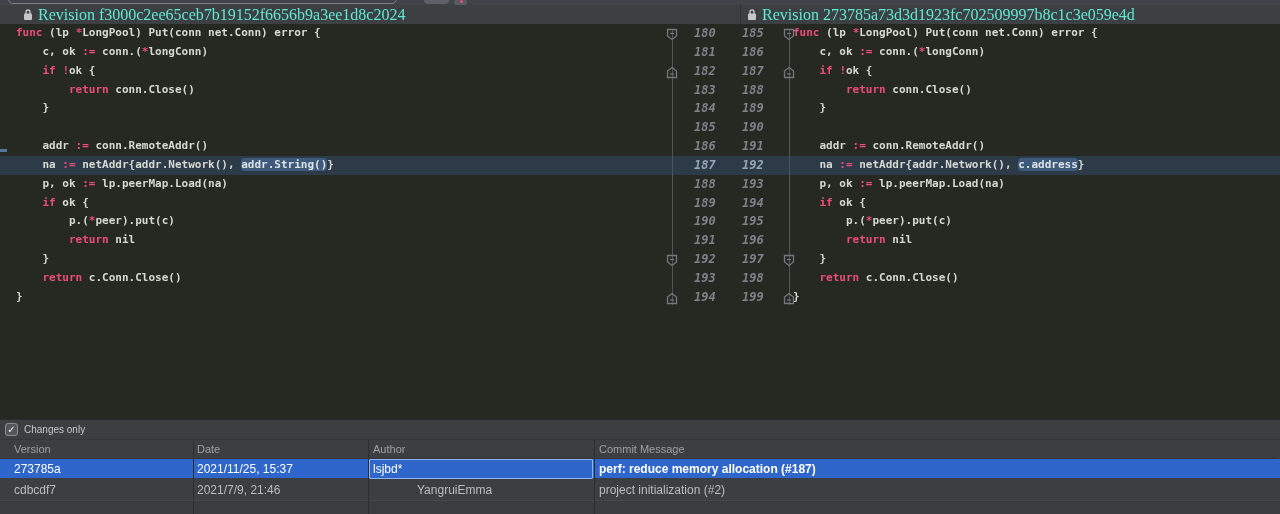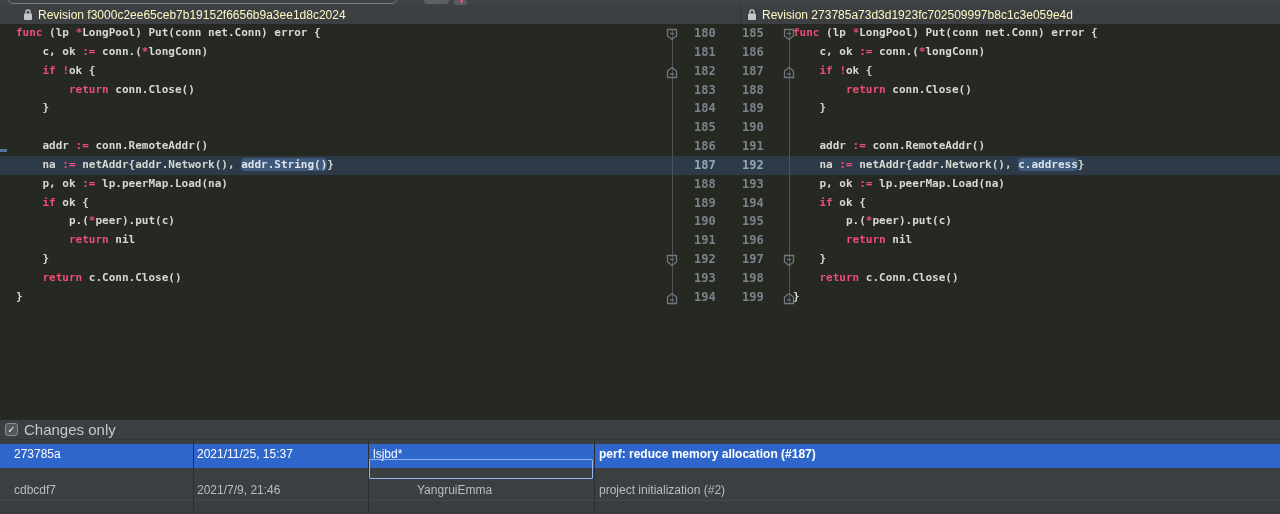--- a/index.html
+++ b/index.html
@@ -28,21 +28,21 @@
        border-radius:4px;background:#5d6167;}
   .icon-fragment{position:absolute;left:454px;top:0px;width:13px;height:5px;
        border-radius:2px;background:#585c62;}
   .icon-fragment .dot{position:absolute;left:6px;top:0px;width:3px;height:3px;
        border-radius:50%;background:#e8507c;}
 
   
   .pane-headers{position:absolute;left:0;top:5px;width:1280px;height:19px;
        background:var(--header-bg);z-index:5;}
   .pane-header{position:absolute;top:0;height:19px;display:flex;align-items:center;
-       color:#fef9c3;font-size:12px;white-space:nowrap;overflow:hidden;}
+       color:#5eead4;font-size:16px;white-space:nowrap;overflow:hidden;font-family:Liberation Serif, serif;}
   .pane-header.left{left:23px;width:712px;}
   .pane-header.right{left:747px;width:530px;}
   .pane-header svg{margin-right:5px;flex:0 0 auto;}
   .header-split{position:absolute;left:740px;top:0;width:1px;height:19px;background:#303337;}
 
   
   .diff-area{position:absolute;left:0;top:24px;width:1280px;height:395px;
        background:var(--editor-bg);}
   .row-highlight{position:absolute;left:0;top:132px;width:1280px;height:19px;
        background:var(--line-hl);z-index:1;}
@@ -53,36 +53,36 @@
   .code-pane.right{left:793px;}
   .code-line{height:18.85px;line-height:18.85px;white-space:pre;}
   .tok-k{color:var(--keyword);}
   .tok-d{color:var(--code-text);}
   .tok-hl{color:#dde3e9;background:var(--word-hl);border-radius:4px;}
 
   .gutter-col{position:absolute;top:0;z-index:3;font-family:"DejaVu Sans Mono",monospace;
        font-size:12px;font-weight:bold;color:var(--gutter-num);}
   .gutter-col.old{left:694px;}
   .gutter-col.new{left:742px;}
-  .gutter-num{height:18.85px;line-height:18.85px;white-space:pre;}
+  .gutter-num{height:18.85px;line-height:18.85px;white-space:pre;font-style:italic;}
   .gutter-num.active{color:#96a6b6;}
 
   .fold-line{position:absolute;top:5px;width:1px;height:276px;background:#50545a;z-index:2;}
   .fold-line.l{left:672px;} .fold-line.r{left:789px;}
   .fold-marker{position:absolute;width:12px;height:13px;z-index:4;}
 
   
   .bottom-panel{position:absolute;left:0;top:419px;width:1280px;height:95px;
        background:var(--panel-bg);border-top:1px solid #2a2c2e;}
   .changes-row{position:absolute;left:0;top:0;width:1280px;height:20px;display:flex;
        align-items:center;border-bottom:1px solid #34373a;}
   .checkbox{position:relative;margin-left:5px;width:13px;height:13px;border-radius:3px;
        background:#53575c;border:1px solid #8a8e92;color:#eef1f4;font-size:10px;
        line-height:11px;text-align:center;}
-  .changes-label{margin-left:6px;font-size:15px;color:#c4c8cc;}
+  .changes-label{margin-left:6px;font-size:10px;color:#c4c8cc;}
 
   .table-header{position:absolute;left:0;top:20px;width:1276px;height:19px;
        background:var(--panel-bg);border-bottom:1px solid #333639;}
   .th{position:absolute;top:0;height:19px;line-height:19px;font-size:11px;color:#9aa0a6;
        white-space:nowrap;overflow:hidden;}
   .col-sep{position:absolute;top:20px;width:1px;height:79px;background:#2c2e30;z-index:2;}
 
   .history-row{position:absolute;left:0;width:1280px;font-size:12px;color:#b9bdc1;}
   .history-row.selected{background:var(--sel-blue);color:#ffffff;}
   .history-row .cell{position:absolute;top:0;height:100%;line-height:21px;
@@ -245,21 +245,21 @@
         <div class="th" style="left: 14px;">Version</div>
         <div class="th" style="left: 197px;">Date</div>
         <div class="th" style="left: 373px;">Author</div>
         <div class="th" style="left: 599px;">Commit Message</div>
       </div>
     <div class="col-sep" style="left:193px"></div>
     <div class="col-sep" style="left:368px"></div>
     <div class="col-sep" style="left:594px"></div>
 
     <div id="history-rows">
-        <div class="history-row selected" style="top: 24px; height: 24px; position: absolute;">
+        <div class="history-row selected" style="top: 39px; height: 19px; position: absolute;">
           <div class="cell cell-version" style="left: 14px;">273785a</div>
           <div class="cell cell-date" style="left: 197px;">2021/11/25, 15:37</div>
           <div class="cell cell-author" style="left: 373px;">lsjbd*</div>
           <div class="cell cell-message" style="left: 599px;">perf: reduce memory allocation (#187)</div>
         </div>
         <div class="history-row" style="top: 60px; height: 20px; position: absolute;">
           <div class="cell cell-version" style="left: 14px;">cdbcdf7</div>
           <div class="cell cell-date" style="left: 197px;">2021/7/9, 21:46</div>
           <div class="cell cell-author" style="left: 373px; margin-left: 44px;">YangruiEmma</div>
           <div class="cell cell-message" style="left: 599px;">project initialization (#2)</div>

